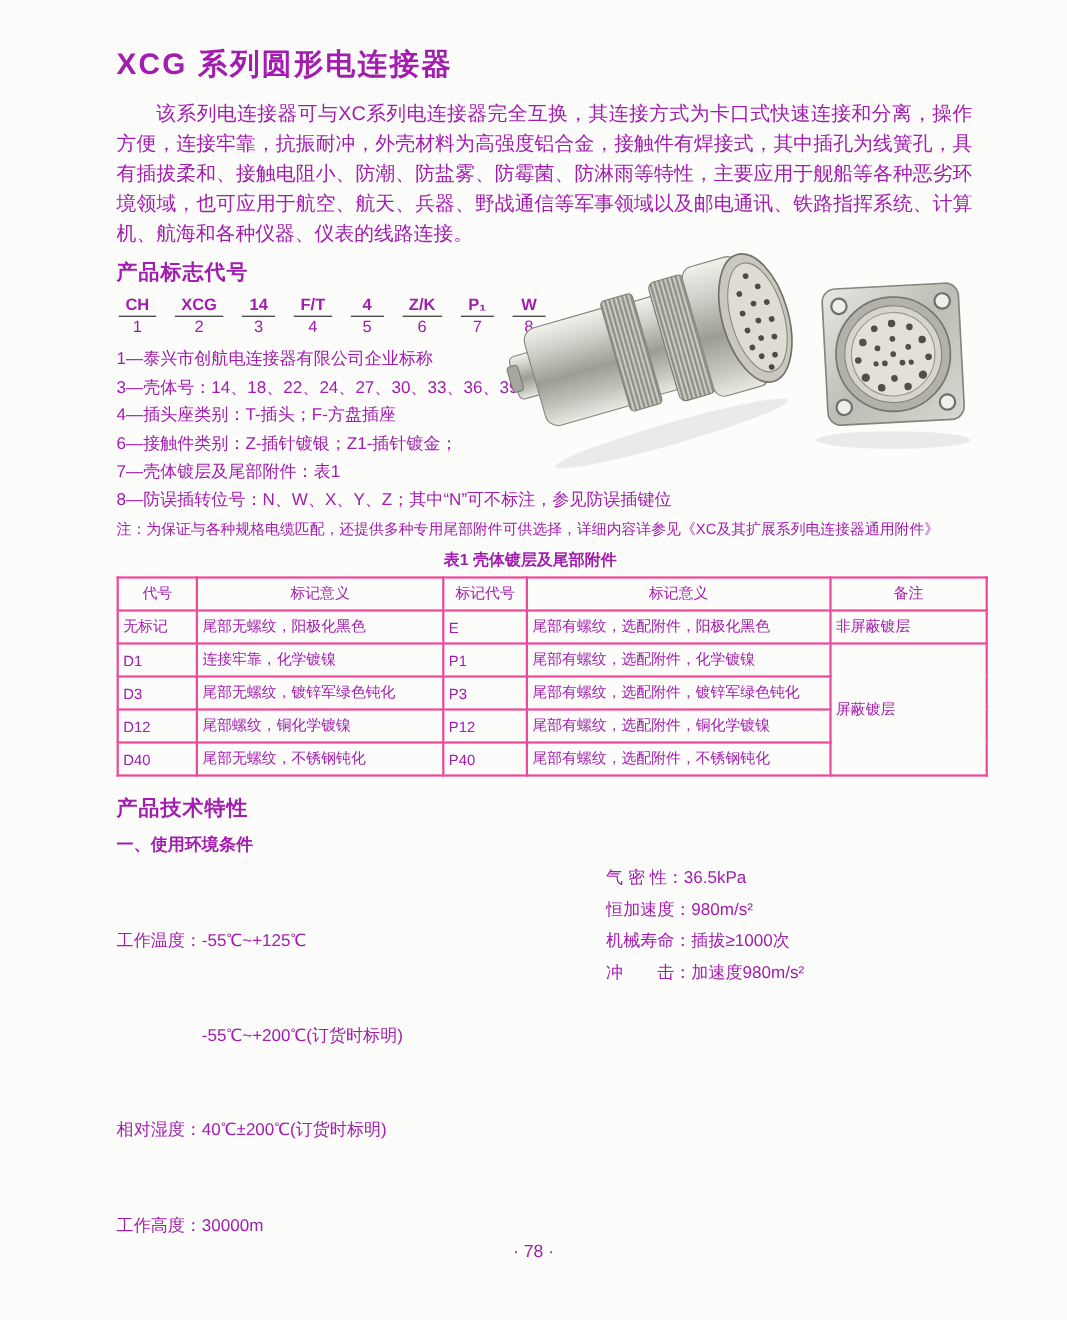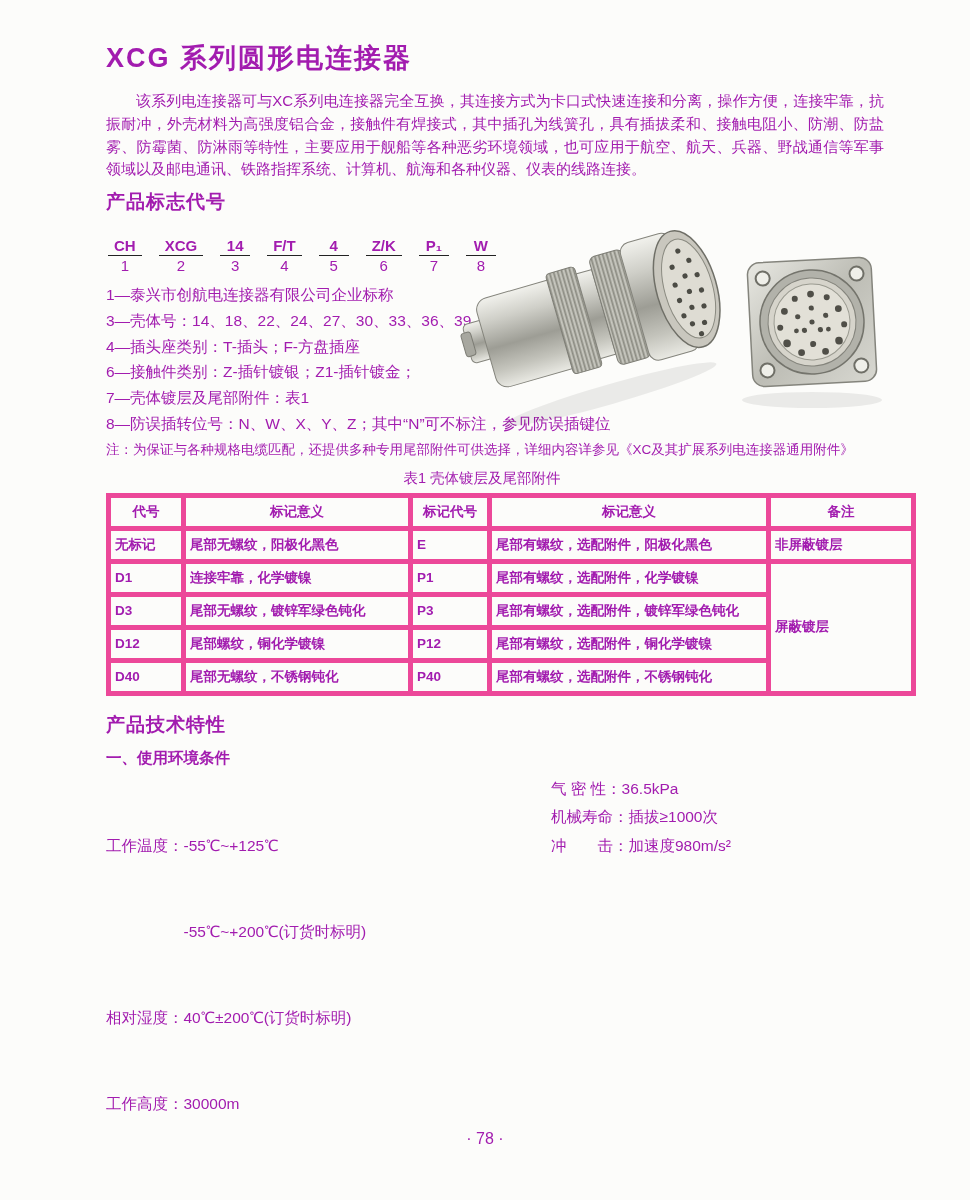--- a/index.html
+++ b/index.html
@@ -4,37 +4,37 @@
 <style>
   html,body { margin:0; padding:0; background:#9a9a9a; }
   .page {
     position:relative; width:970px; height:1200px; margin:0 auto;
     background:#fcfcfa; color:#a21caf; overflow:hidden;
     font-family:"Liberation Sans", sans-serif;
   }
   .content { padding:40px 86px 0 106px; }
 
   h1.doc-title { font-size:27px; font-weight:bold; letter-spacing:2px; margin:0 0 14px; }
-  p.intro { font-size:15px; line-height:1.52; text-align:justify; text-indent:2em; margin:0 0 8px; }
+  p.intro { font-size:18px; line-height:1.52; text-align:justify; text-indent:2em; margin:0 0 8px; }
 
   h2.sec { font-size:19px; font-weight:bold; margin:8px 0 8px; letter-spacing:1px; }
   h3.sub { font-size:15.5px; font-weight:bold; margin:10px 0 6px; }
 
   .code-row { display:flex; gap:17px; margin:2px 0 8px 2px; }
   .frac { text-align:center; font-size:15px; font-weight:bold; }
-  .frac .num { display:block; border-bottom:1.6px solid #222; padding:0 6px 1px; min-width:18px;margin-top:14px; }
+  .frac .num { display:block; border-bottom:1.6px solid #222; padding:0 6px 1px; min-width:18px; }
   .frac .den { display:block; padding-top:1px; font-weight:normal; }
 
   .mark-list { font-size:15.5px; line-height:1.66; }
   .mark-item.indent { padding-left:9.4em; }
   .note { font-size:13.5px; margin:4px 0 10px; }
 
-  .tbl1-caption { width:752px; text-align:center; font-size:14.5px; font-weight:normal; margin:2px 0 5px; }
+  .tbl1-caption { width:752px; text-align:center; font-size:14.5px; font-weight:bold; margin:2px 0 5px; }
   table.t1 { border-collapse:collapse; width:752px; font-size:13.5px; table-layout:fixed; }
-  .t1 th, .t1 td { border:5px solid #ec4899; padding:5px 4px; font-weight:bold; }
+  .t1 th, .t1 td { border:2px solid #ec4899; padding:5px 4px; font-weight:normal; }
   .t1 .c0 { width:62px; } .t1 .c1 { width:214px; } .t1 .c2 { width:66px; }
   .t1 .c3 { width:266px; } .t1 .c4 { width:132px; }
 
   .env-cols { display:flex; font-size:15.5px; line-height:1.85; }
   .env-left { width:445px; white-space:pre-wrap; }
   .env-right { width:330px; }
 
   .footer { position:absolute; left:0; right:0; bottom:52px; text-align:center; font-size:16px; }
 
   .photos { position:absolute; left:460px; top:212px; width:425px; height:218px; }
@@ -150,20 +150,21 @@
     <div class="env-cols">
       <div class="env-left">
         <div>工作温度：-55℃~+125℃</div>
         <div>　　　　　-55℃~+200℃(订货时标明)</div>
         <div>相对湿度：40℃±200℃(订货时标明)</div>
         <div>工作高度：30000m</div>
         
       </div>
       <div class="env-right">
         <div>气 密 性：36.5kPa</div>
+        <div>恒加速度：980m/s²</div>
         <div>机械寿命：插拔≥1000次</div>
         <div>冲　　击：加速度980m/s²</div>
       </div>
     </div>
 
   </div>
 
   <div class="photos">
     <svg width="425" height="218" viewBox="0 0 425 218">
       <defs>

